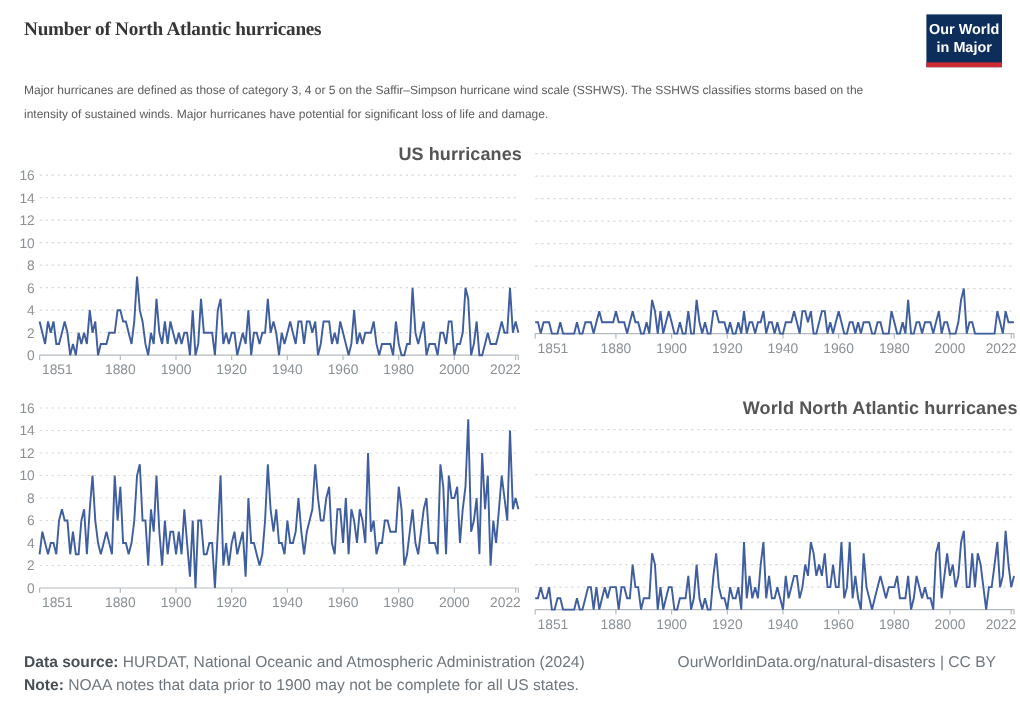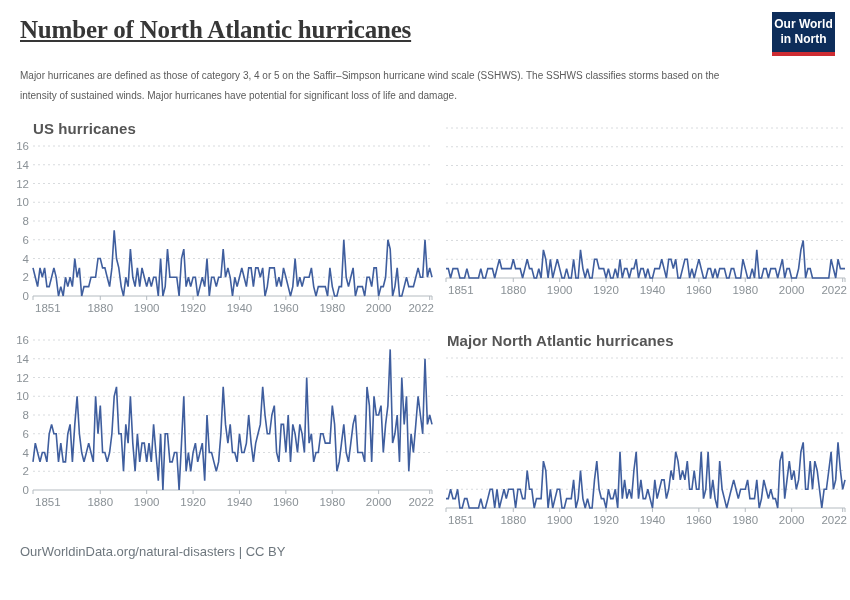--- a/index.html
+++ b/index.html
@@ -7,22 +7,22 @@
     width:850px;height:600px;overflow:hidden;
     font-family:"Liberation Sans","DejaVu Sans",sans-serif;
     -webkit-font-smoothing:antialiased;
     position:relative;
   }
   .container{padding:12px 15px 0 15px;}
   
   .header{display:flex;justify-content:space-between;align-items:flex-start;height:50px;}
   .main-title{
     font-family:"Liberation Serif","DejaVu Serif",serif;
-    font-weight:bold;font-size:25px;color:#363636;
-    letter-spacing:-0.2px;margin:4px 0 0 5px;text-decoration:underline;
+    font-weight:bold;font-size:16px;color:#363636;
+    letter-spacing:-0.2px;margin:4px 0 0 5px;
   }
   .logo{
     width:63px;height:40px;margin-top:0;
     display:flex;flex-direction:column;justify-content:center;
     text-align:center;color:#fff;font-weight:bold;font-size:12px;line-height:1.22;
     border-bottom:4px solid;
     flex:0 0 auto;
     margin-left:48px;
   }
   
@@ -30,21 +30,21 @@
     font-size:10px;line-height:20px;color:#5b5b5b;
     max-width:735px;margin:4px 0 0 5px;
   }
   
   .grid{
     display:grid;grid-template-columns:420px 404px;column-gap:9px;
     row-gap:16px;margin-top:14px;
   }
   .panel-title{
     font-size:15px;color:#555555;font-weight:bold;
-    margin:0 0 1px 0;letter-spacing:0.1px;
+    margin:0 0 1px 0;letter-spacing:0.1px;text-align:right;
   }
   .panel.left .panel-title{margin-left:18px;}
   .panel.right .panel-title{margin-left:3px;}
   .panel svg{display:block;overflow:visible;}
   
   .footer{
     display:flex;justify-content:space-between;align-items:flex-start;
     margin:14px 5px 0 5px;font-size:13px;line-height:19px;color:#6e777e;
   }
   .footer b{color:#474f55;}
@@ -54,21 +54,21 @@
 </style>
 </head>
 <body>
 
 <div class="container">
 
   <div class="header">
     <h1 class="main-title">Number of North Atlantic hurricanes</h1>
     <div class="logo" id="owid-logo" style="background: rgb(13, 45, 90); border-bottom-color: rgb(206, 44, 50);">
       <span>Our World</span>
-      <span>in North</span>
+      <span>in Major</span>
     </div>
   </div>
 
   <p class="subtitle">Major hurricanes are defined as those of category 3, 4 or 5 on the Saffir–Simpson hurricane wind scale (SSHWS). The SSHWS classifies storms based on the intensity of sustained winds. Major hurricanes have potential for significant loss of life and damage.</p>
 
   <div class="grid">
     <div class="panel left">
       <div class="panel-title">US hurricanes</div>
       <svg width="420" height="178">
           <line x1="18" y1="139.25" x2="417" y2="139.25" stroke="#d8dbde" stroke-width="1" stroke-dasharray="2,3"></line>
@@ -180,21 +180,21 @@
           <text x="178.06395348837208" y="174" text-anchor="middle" font-size="11.5" fill="#8a9196">1920</text>
           <text x="224.4593023255814" y="174" text-anchor="middle" font-size="11.5" fill="#8a9196">1940</text>
           <text x="270.8546511627907" y="174" text-anchor="middle" font-size="11.5" fill="#8a9196">1960</text>
           <text x="317.25" y="174" text-anchor="middle" font-size="11.5" fill="#8a9196">1980</text>
           <text x="363.64534883720927" y="174" text-anchor="middle" font-size="11.5" fill="#8a9196">2000</text>
           <text x="419" y="174" text-anchor="end" font-size="11.5" fill="#8a9196">2022</text>
           <polyline points="18.0,129.9 20.3,111.1 22.6,120.5 25.0,129.9 27.3,120.5 29.6,120.5 31.9,129.9 34.2,101.8 36.6,92.4 38.9,101.8 41.2,101.8 43.5,129.9 45.8,111.1 48.2,129.9 50.5,129.9 52.8,101.8 55.1,92.4 57.4,129.9 59.8,92.4 62.1,64.3 64.4,101.8 66.7,120.5 69.0,129.9 71.4,120.5 73.7,111.1 76.0,120.5 78.3,129.9 80.6,64.3 83.0,101.8 85.3,73.6 87.6,120.5 89.9,120.5 92.2,129.9 94.6,120.5 96.9,101.8 99.2,64.3 101.5,54.9 103.8,101.8 106.2,101.8 108.5,139.3 110.8,92.4 113.1,111.1 115.4,64.3 117.8,111.1 120.1,139.3 122.4,101.8 124.7,129.9 127.0,111.1 129.3,111.1 131.7,129.9 134.0,111.1 136.3,129.9 138.6,92.4 140.9,120.5 143.3,148.6 145.6,101.8 147.9,158.0 150.2,101.8 152.5,101.8 154.9,129.9 157.2,129.9 159.5,120.5 161.8,120.5 164.1,158.0 166.5,111.1 168.8,64.3 171.1,139.3 173.4,120.5 175.7,139.3 178.1,120.5 180.4,111.1 182.7,129.9 185.0,120.5 187.3,111.1 189.7,148.6 192.0,83.0 194.3,120.5 196.6,120.5 198.9,129.9 201.3,139.3 203.6,129.9 205.9,101.8 208.2,54.9 210.5,92.4 212.9,111.1 215.2,92.4 217.5,120.5 219.8,120.5 222.1,129.9 224.5,101.8 226.8,120.5 229.1,120.5 231.4,111.1 233.7,83.0 236.1,111.1 238.4,129.9 240.7,111.1 243.0,101.8 245.3,92.4 247.7,54.9 250.0,83.0 252.3,101.8 254.6,101.8 256.9,83.0 259.3,73.6 261.6,120.5 263.9,129.9 266.2,92.4 268.5,92.4 270.9,120.5 273.2,83.0 275.5,129.9 277.8,92.4 280.1,101.8 282.5,120.5 284.8,92.4 287.1,101.8 289.4,120.5 291.7,45.5 294.1,111.1 296.4,101.8 298.7,129.9 301.0,120.5 303.3,120.5 305.7,101.8 308.0,101.8 310.3,111.1 312.6,111.1 314.9,111.1 317.3,73.6 319.6,92.4 321.9,139.3 324.2,129.9 326.5,111.1 328.8,92.4 331.2,120.5 333.5,129.9 335.8,111.1 338.1,92.4 340.4,83.0 342.8,120.5 345.1,120.5 347.4,120.5 349.7,129.9 352.0,54.9 354.4,73.6 356.7,129.9 359.0,64.3 361.3,83.0 363.6,83.0 366.0,73.6 368.3,120.5 370.6,92.4 372.9,73.6 375.2,17.4 377.6,111.1 379.9,101.8 382.2,83.0 384.5,129.9 386.8,45.5 389.2,92.4 391.5,64.3 393.8,139.3 396.1,101.8 398.4,120.5 400.8,92.4 403.1,64.3 405.4,83.0 407.7,101.8 410.0,26.8 412.4,92.4 414.7,83.0 417.0,92.4" fill="none" stroke="#3F5E9E" stroke-width="1.6" stroke-linejoin="miter" stroke-linecap="butt"></polyline>
         </svg>
     </div>
     <div class="panel right">
-      <div class="panel-title">Major North Atlantic hurricanes</div>
+      <div class="panel-title">World North Atlantic hurricanes</div>
       <svg width="404" height="178">
           <line x1="2" y1="139.25" x2="401" y2="139.25" stroke="#d8dbde" stroke-width="1" stroke-dasharray="2,3"></line>
           <line x1="2" y1="120.5" x2="401" y2="120.5" stroke="#d8dbde" stroke-width="1" stroke-dasharray="2,3"></line>
           <line x1="2" y1="101.75" x2="401" y2="101.75" stroke="#d8dbde" stroke-width="1" stroke-dasharray="2,3"></line>
           <line x1="2" y1="83" x2="401" y2="83" stroke="#d8dbde" stroke-width="1" stroke-dasharray="2,3"></line>
           <line x1="2" y1="64.25" x2="401" y2="64.25" stroke="#d8dbde" stroke-width="1" stroke-dasharray="2,3"></line>
           <line x1="2" y1="45.5" x2="401" y2="45.5" stroke="#d8dbde" stroke-width="1" stroke-dasharray="2,3"></line>
           <line x1="2" y1="26.75" x2="401" y2="26.75" stroke="#d8dbde" stroke-width="1" stroke-dasharray="2,3"></line>
           <line x1="2" y1="8" x2="401" y2="8" stroke="#d8dbde" stroke-width="1" stroke-dasharray="2,3"></line>
           <line x1="2" y1="158" x2="401" y2="158" stroke="#b4bbc0" stroke-width="1"></line>
@@ -216,18 +216,22 @@
           <text x="254.8546511627907" y="174" text-anchor="middle" font-size="11.5" fill="#8a9196">1960</text>
           <text x="301.25" y="174" text-anchor="middle" font-size="11.5" fill="#8a9196">1980</text>
           <text x="347.64534883720927" y="174" text-anchor="middle" font-size="11.5" fill="#8a9196">2000</text>
           <text x="403" y="174" text-anchor="end" font-size="11.5" fill="#8a9196">2022</text>
           <polyline points="2.0,148.6 4.3,148.6 6.6,139.3 9.0,148.6 11.3,148.6 13.6,139.3 15.9,158.0 18.2,158.0 20.6,148.6 22.9,148.6 25.2,158.0 27.5,158.0 29.8,158.0 32.2,158.0 34.5,158.0 36.8,148.6 39.1,158.0 41.4,158.0 43.8,148.6 46.1,139.3 48.4,139.3 50.7,158.0 53.0,139.3 55.4,158.0 57.7,148.6 60.0,139.3 62.3,148.6 64.6,139.3 67.0,139.3 69.3,139.3 71.6,158.0 73.9,139.3 76.2,139.3 78.6,148.6 80.9,148.6 83.2,120.5 85.5,139.3 87.8,139.3 90.2,158.0 92.5,148.6 94.8,148.6 97.1,148.6 99.4,111.1 101.8,120.5 104.1,158.0 106.4,139.3 108.7,158.0 111.0,148.6 113.3,139.3 115.7,139.3 118.0,158.0 120.3,158.0 122.6,148.6 124.9,148.6 127.3,148.6 129.6,129.9 131.9,158.0 134.2,148.6 136.5,120.5 138.9,148.6 141.2,158.0 143.5,148.6 145.8,158.0 148.1,158.0 150.5,129.9 152.8,111.1 155.1,139.3 157.4,148.6 159.7,148.6 162.1,158.0 164.4,139.3 166.7,148.6 169.0,148.6 171.3,139.3 173.7,158.0 176.0,101.8 178.3,148.6 180.6,129.9 182.9,148.6 185.3,139.3 187.6,148.6 189.9,120.5 192.2,101.8 194.5,148.6 196.9,129.9 199.2,148.6 201.5,148.6 203.8,139.3 206.1,148.6 208.5,158.0 210.8,129.9 213.1,148.6 215.4,139.3 217.7,129.9 220.1,129.9 222.4,148.6 224.7,139.3 227.0,120.5 229.3,129.9 231.7,101.8 234.0,111.1 236.3,129.9 238.6,120.5 240.9,129.9 243.3,111.1 245.6,139.3 247.9,139.3 250.2,120.5 252.5,139.3 254.9,139.3 257.2,101.8 259.5,148.6 261.8,139.3 264.1,101.8 266.5,148.6 268.8,129.9 271.1,148.6 273.4,158.0 275.7,111.1 278.1,139.3 280.4,148.6 282.7,158.0 285.0,148.6 287.3,139.3 289.7,129.9 292.0,139.3 294.3,148.6 296.6,139.3 298.9,139.3 301.3,139.3 303.6,129.9 305.9,148.6 308.2,148.6 310.5,148.6 312.8,129.9 315.2,158.0 317.5,148.6 319.8,129.9 322.1,139.3 324.4,148.6 326.8,139.3 329.1,148.6 331.4,148.6 333.7,158.0 336.0,111.1 338.4,101.8 340.7,148.6 343.0,129.9 345.3,111.1 347.6,129.9 350.0,120.5 352.3,139.3 354.6,129.9 356.9,101.8 359.2,92.4 361.6,139.3 363.9,139.3 366.2,111.1 368.5,139.3 370.8,111.1 373.2,120.5 375.5,139.3 377.8,158.0 380.1,139.3 382.4,139.3 384.8,120.5 387.1,101.8 389.4,139.3 391.7,129.9 394.0,92.4 396.4,120.5 398.7,139.3 401.0,129.9" fill="none" stroke="#3F5E9E" stroke-width="1.6" stroke-linejoin="miter" stroke-linecap="butt"></polyline>
         </svg>
     </div>
   </div>
 
   <div class="footer">
+    <div class="left">
+      <div><b>Data source:</b><span> HURDAT, National Oceanic and Atmospheric Administration (2024)</span></div>
+      <div><b>Note:</b><span> NOAA notes that data prior to 1900 may not be complete for all US states.</span></div>
+    </div>
     <div class="credits">
       <a class="plain" href="#">OurWorldinData.org/natural-disasters</a><span> | CC BY</span>
     </div>
   </div>
 
 </div>
 
 </body></html>

